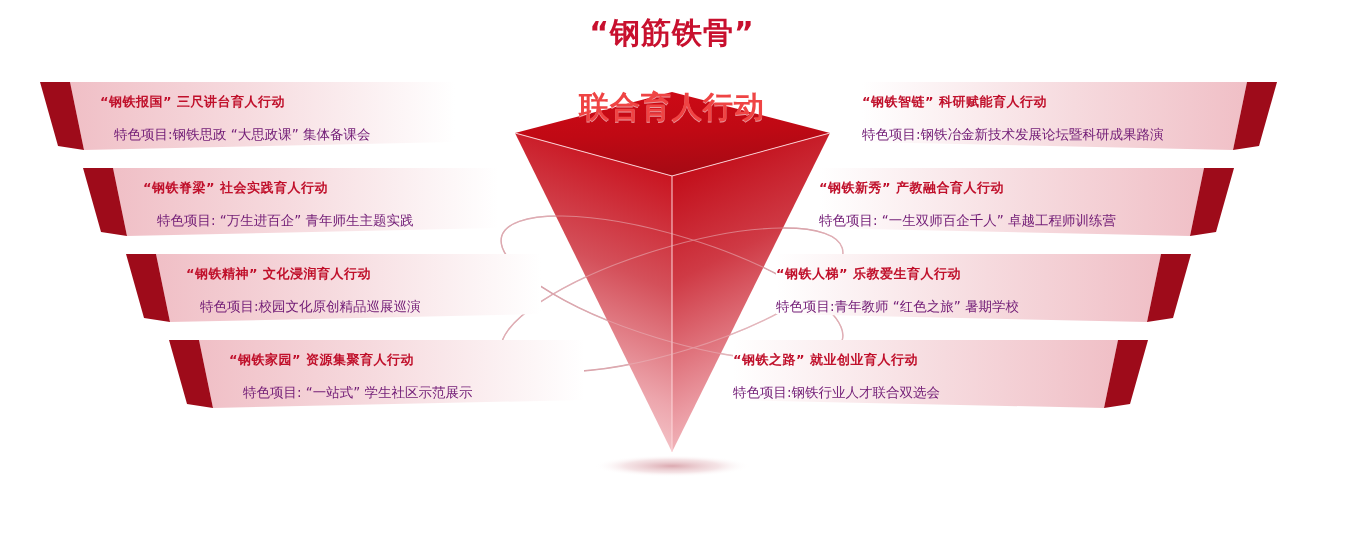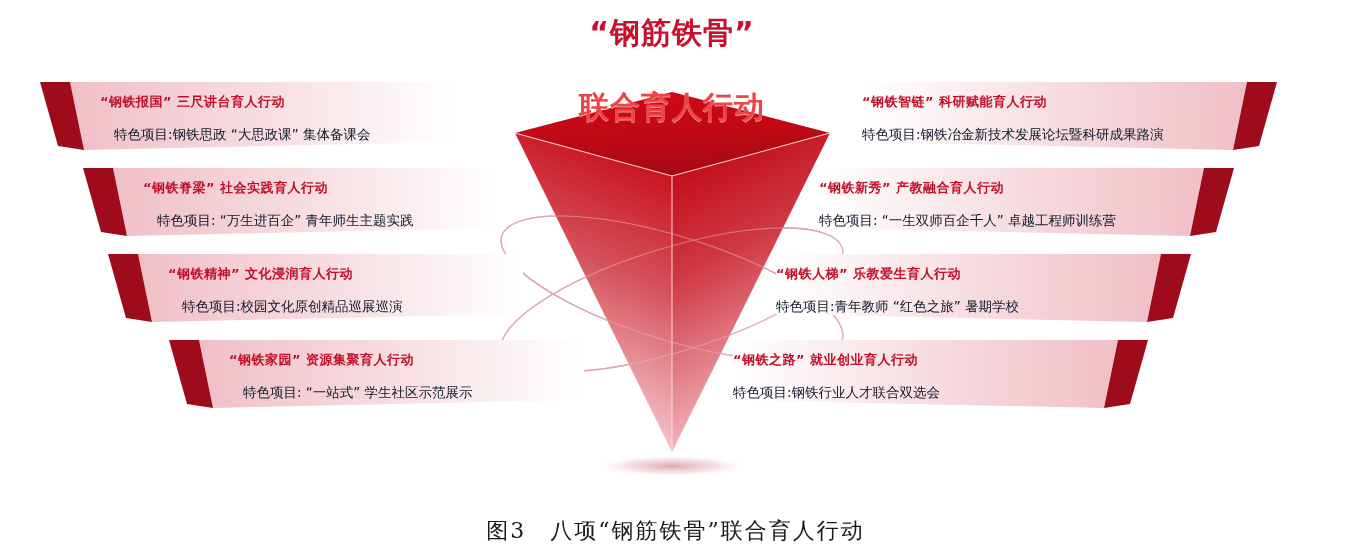--- a/index.html
+++ b/index.html
@@ -36,21 +36,21 @@
     box-sizing:border-box;
   }
   .banner .t1{
     font-family:"DejaVu Sans","Liberation Sans",sans-serif;
     font-weight:bold;font-size:13px;line-height:23px;
     color:#c0102b;white-space:nowrap;
   }
   .banner .t2{
     font-family:"DejaVu Sans","Liberation Sans",sans-serif;
     font-weight:normal;font-size:13.5px;line-height:20px;
-    color:#0f172a;white-space:nowrap;margin-top:11px;
+    color:#701a75;white-space:nowrap;margin-top:11px;
   }
   .left .txt{align-items:flex-start;padding-left:60px;}
   .right .txt{padding-right:60px;}
   .left .t1{letter-spacing:.5px;}
   .right .t1{letter-spacing:.5px;}
 
   
   .left .t2{margin-left:14px;}
   .right .t2{margin-right:14px;}
 
@@ -155,21 +155,21 @@
       </defs>
       <polygon points="30,2 415,2 415,62 44,70" fill="url(#bl2)"></polygon>
       <polygon points="0,2 30,2 44,70 18,66" fill="#9e0b1a"></polygon>
     </svg>
     <div class="txt">
       <div class="t1">“钢铁脊梁” 社会实践育人行动</div>
       <div class="t2">特色项目: “万生进百企” 青年师生主题实践</div>
     </div>
   </div>
 
-  <div class="banner left" style="left:108px;top:252px;width:415px;">
+  <div class="banner left" style="left:126px;top:252px;width:415px;">
     <svg class="svgwrap" viewBox="0 0 415 74" preserveAspectRatio="none">
       <defs>
         <linearGradient id="bl3" x1="0" y1="0" x2="1" y2="0">
           <stop offset="0%" stop-color="#f0bfc6"></stop>
             <stop offset="45%" stop-color="#f6dade"></stop>
           <stop offset="100%" stop-color="#ffffff"></stop>
         </linearGradient>
       </defs>
       <polygon points="30,2 415,2 415,62 44,70" fill="url(#bl3)"></polygon>
       <polygon points="0,2 30,2 44,70 18,66" fill="#9e0b1a"></polygon>
@@ -263,15 +263,14 @@
       </defs>
       <polygon points="0,2 385,2 371,70 0,62" fill="url(#br4)"></polygon>
       <polygon points="385,2 415,2 397,66 371,70" fill="#9e0b1a"></polygon>
     </svg>
     <div class="txt">
       <div class="t1">“钢铁之路” 就业创业育人行动</div>
       <div class="t2">特色项目:钢铁行业人才联合双选会</div>
     </div>
   </div>
 
-  <div id="caption">图3　八项“钢筋铁骨”联合育人行动</div>
 
 </div>
 
 </body></html>

